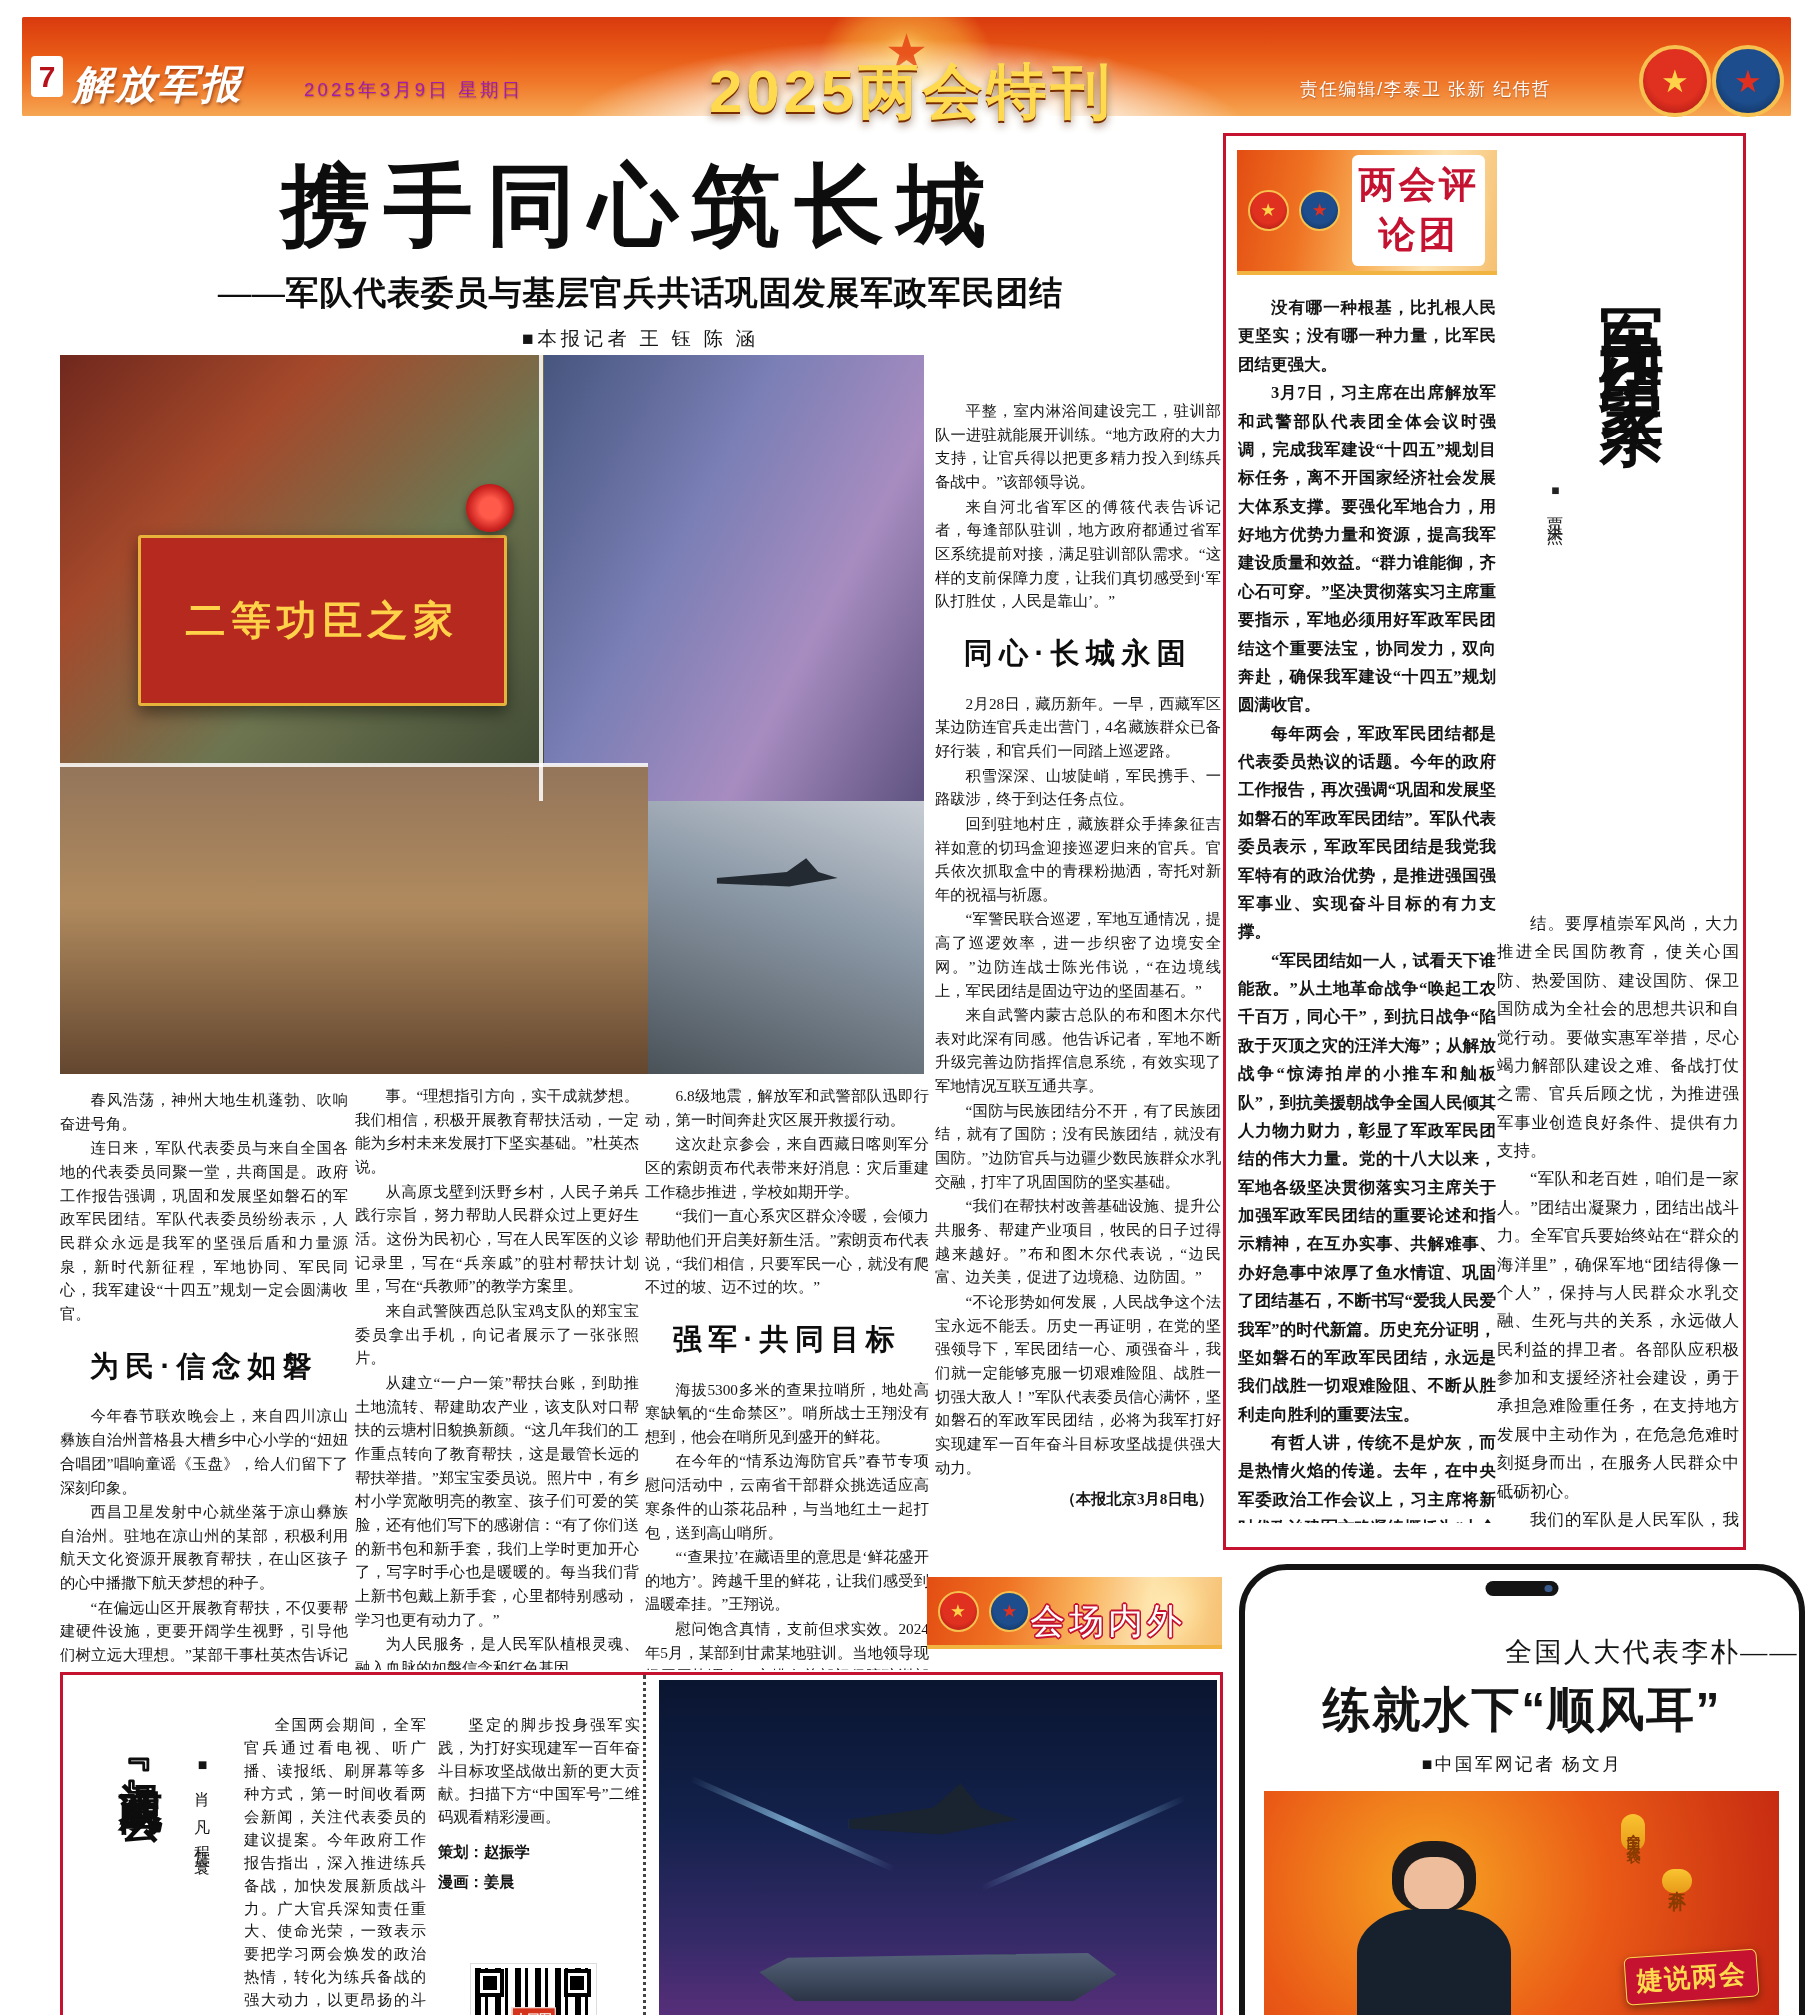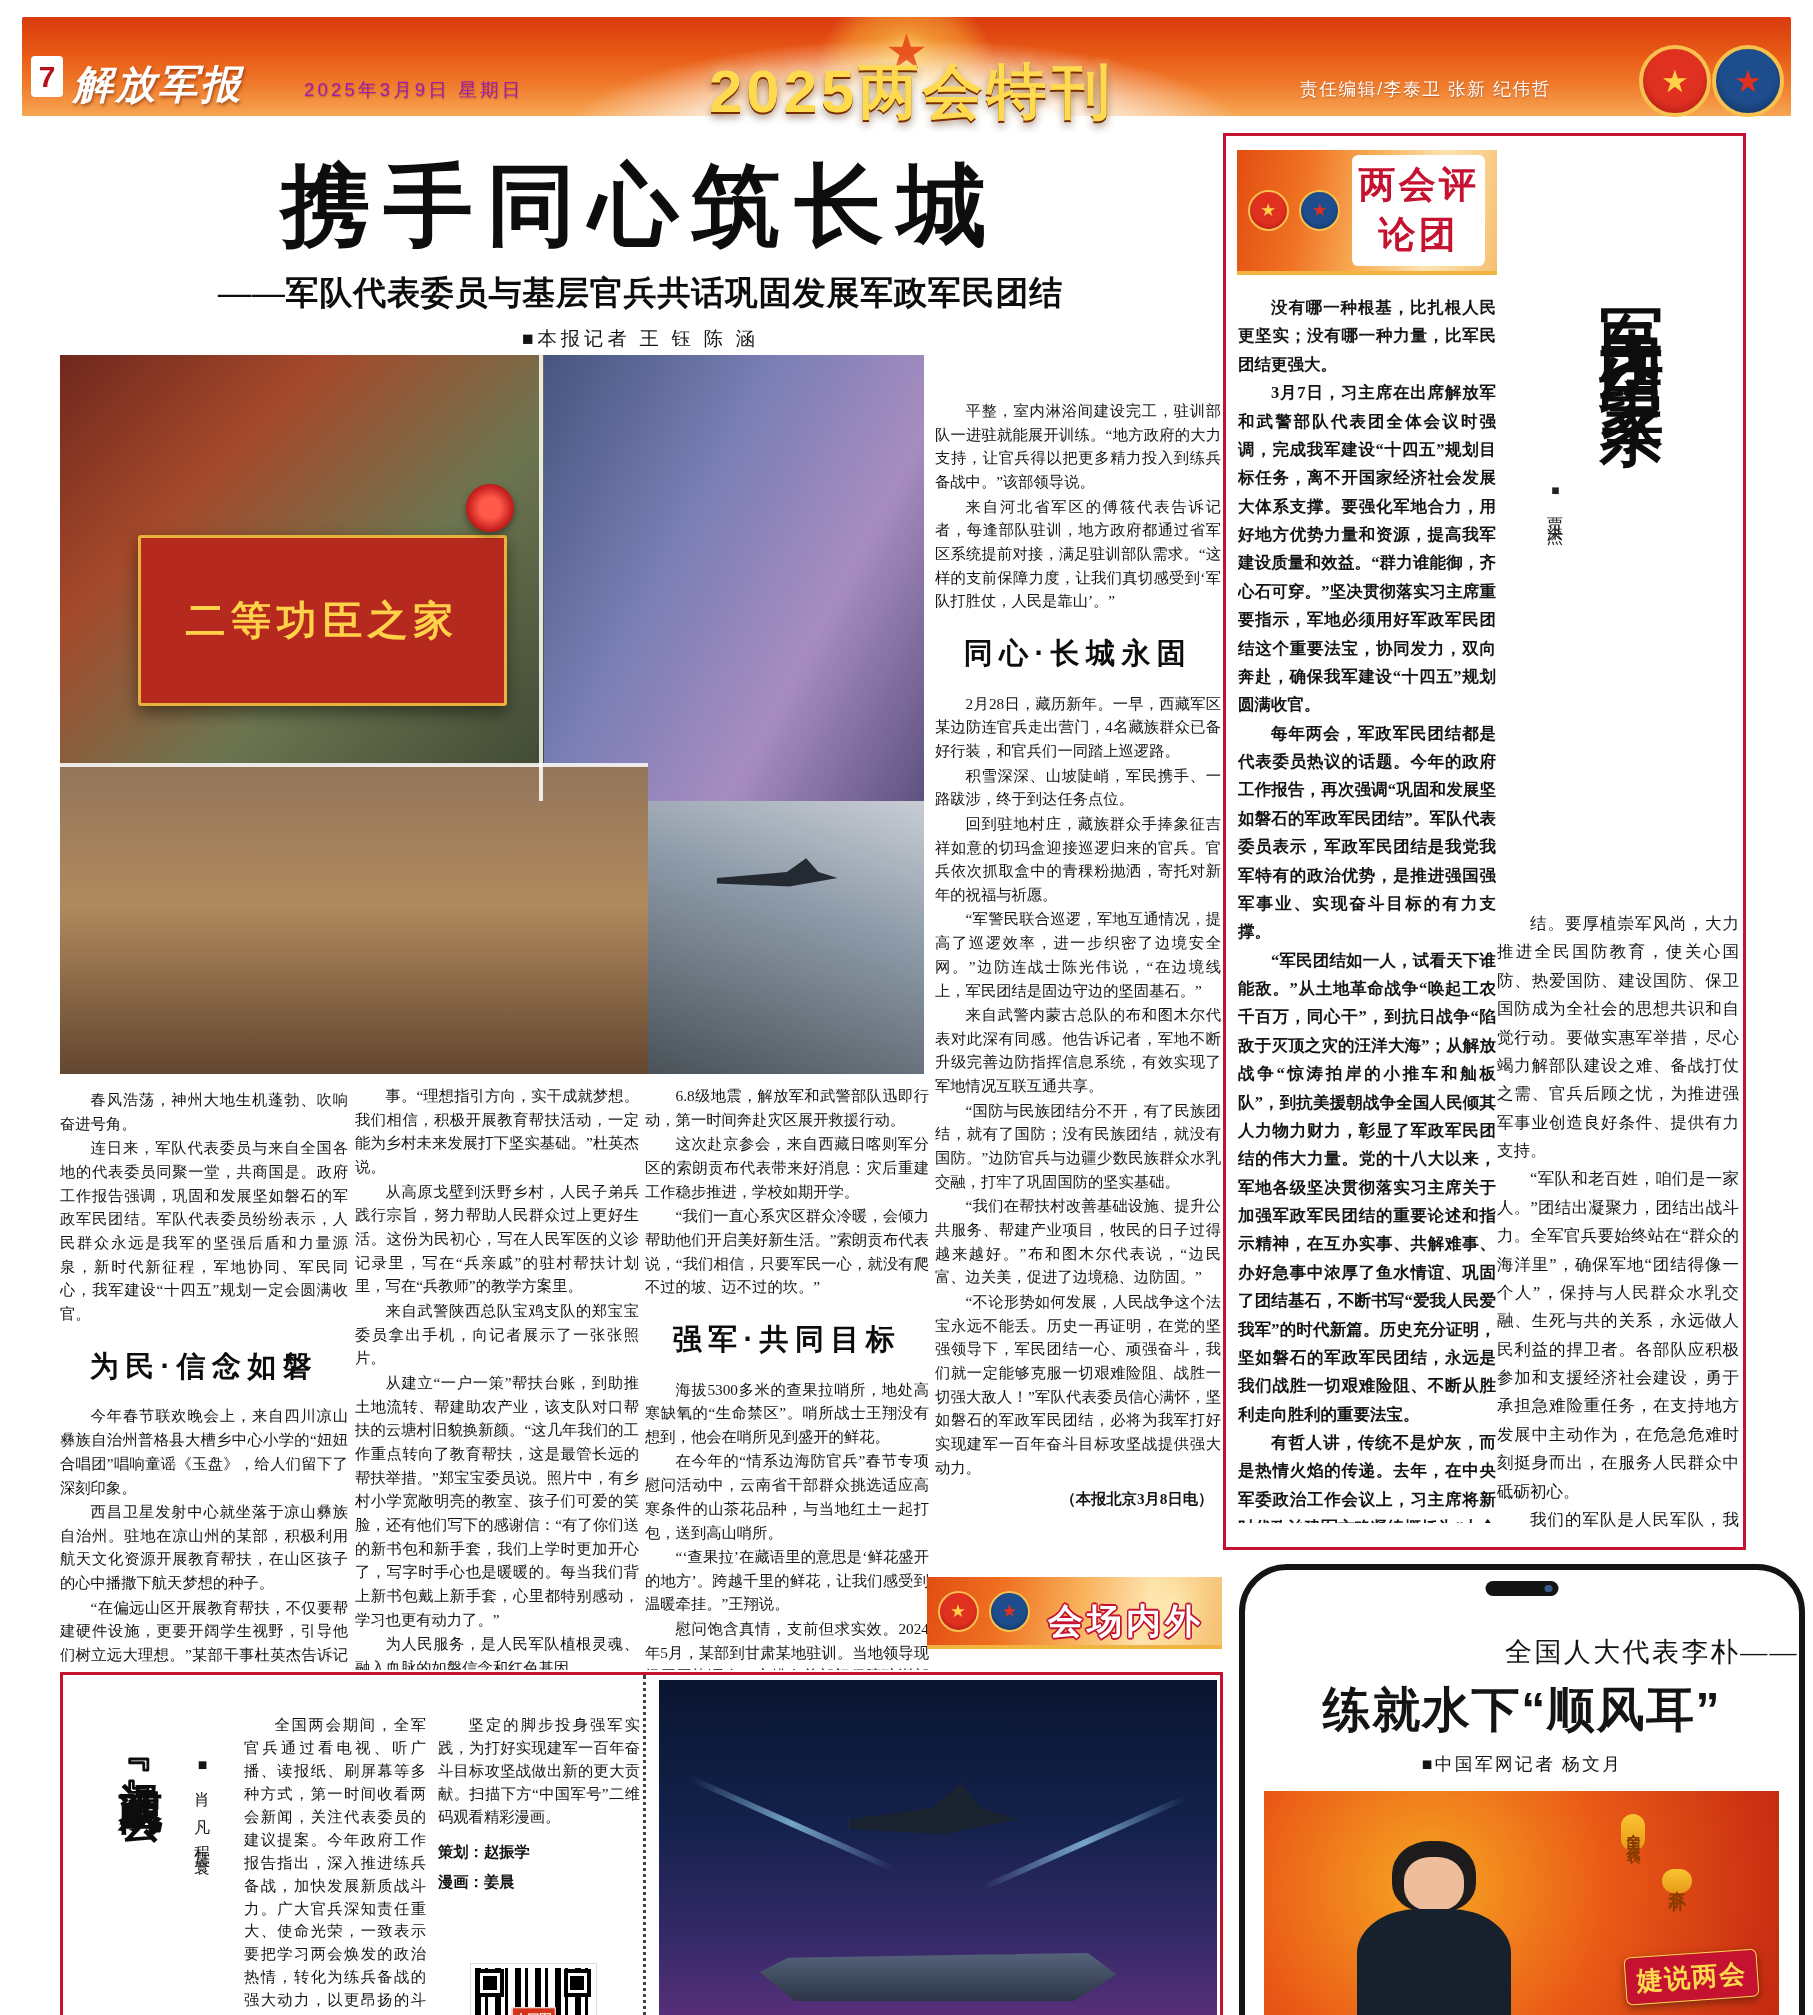--- a/index.html
+++ b/index.html
@@ -67,21 +67,21 @@
 
   
   .obanner{background:
       radial-gradient(circle 56px at 82% 45%, rgba(255,235,180,.9) 0%, rgba(255,222,140,.25) 60%, rgba(255,222,140,0) 75%),
       linear-gradient(100deg,#e34d12 0%,#ef7222 26%,#f9b35c 52%,#fde3b2 74%,#f6c070 100%);
     display:flex;align-items:center;overflow:hidden;border-bottom:4px solid #f2b440;}
   .obanner .mini{width:37px;height:37px;border-radius:50%;margin-left:10.5px;flex:none;
     display:flex;align-items:center;justify-content:center;font-size:17.7px;}
   .mini-nat{border:2.4px solid #f6c14e;background:radial-gradient(circle at 50% 42%, #e03020 55%, #9c1410 100%);color:#ffd24a;}
   .mini-cppcc{border:2.4px solid #f6c14e;background:radial-gradient(circle at 50% 42%, #1d4d8c 55%, #0c2750 100%);color:#e03020;margin-left:4.8px;}
-  .obanner .otext{flex:1;text-align:center;font-family:"Liberation Sans",sans-serif;font-weight:700;font-size:40px;letter-spacing:4px;color:#fff;
+  .obanner .otext{flex:1;text-align:left;font-family:"Liberation Sans",sans-serif;font-weight:400;font-size:40px;letter-spacing:4px;color:#fff;
     text-shadow:-1.6px 0 #c41230,1.6px 0 #c41230,0 -1.6px #c41230,0 1.6px #c41230,-1.2px -1.2px #c41230,1.2px 1.2px #c41230,-1.2px 1.2px #c41230,1.2px -1.2px #c41230;margin-top:20px;}
   .obanner .pill{flex:1;margin:0 12px;background:#fff;border-radius:6.4px;text-align:center;padding:5.6px 0;
     font-family:"Liberation Sans",sans-serif;font-weight:900;font-size:37px;letter-spacing:3.2px;color:#c41230;}
 
   
   .combox{left:1223px;top:133px;width:523px;height:1417px;border:3.2px solid #c41230;background:#fff;box-sizing:border-box;}
   .ccol{position:absolute;font-size:16.5px;line-height:1.72;text-align:justify;overflow:hidden;}
   .vtitle{position:absolute;writing-mode:vertical-rl;text-orientation:upright;
     font-family:"Liberation Sans",sans-serif;font-weight:900;font-size:64px;letter-spacing:15.3px;color:#0d0d0d;}
   .vauthor{position:absolute;writing-mode:vertical-rl;text-orientation:upright;font-size:16px;letter-spacing:6.4px;color:#222;}

